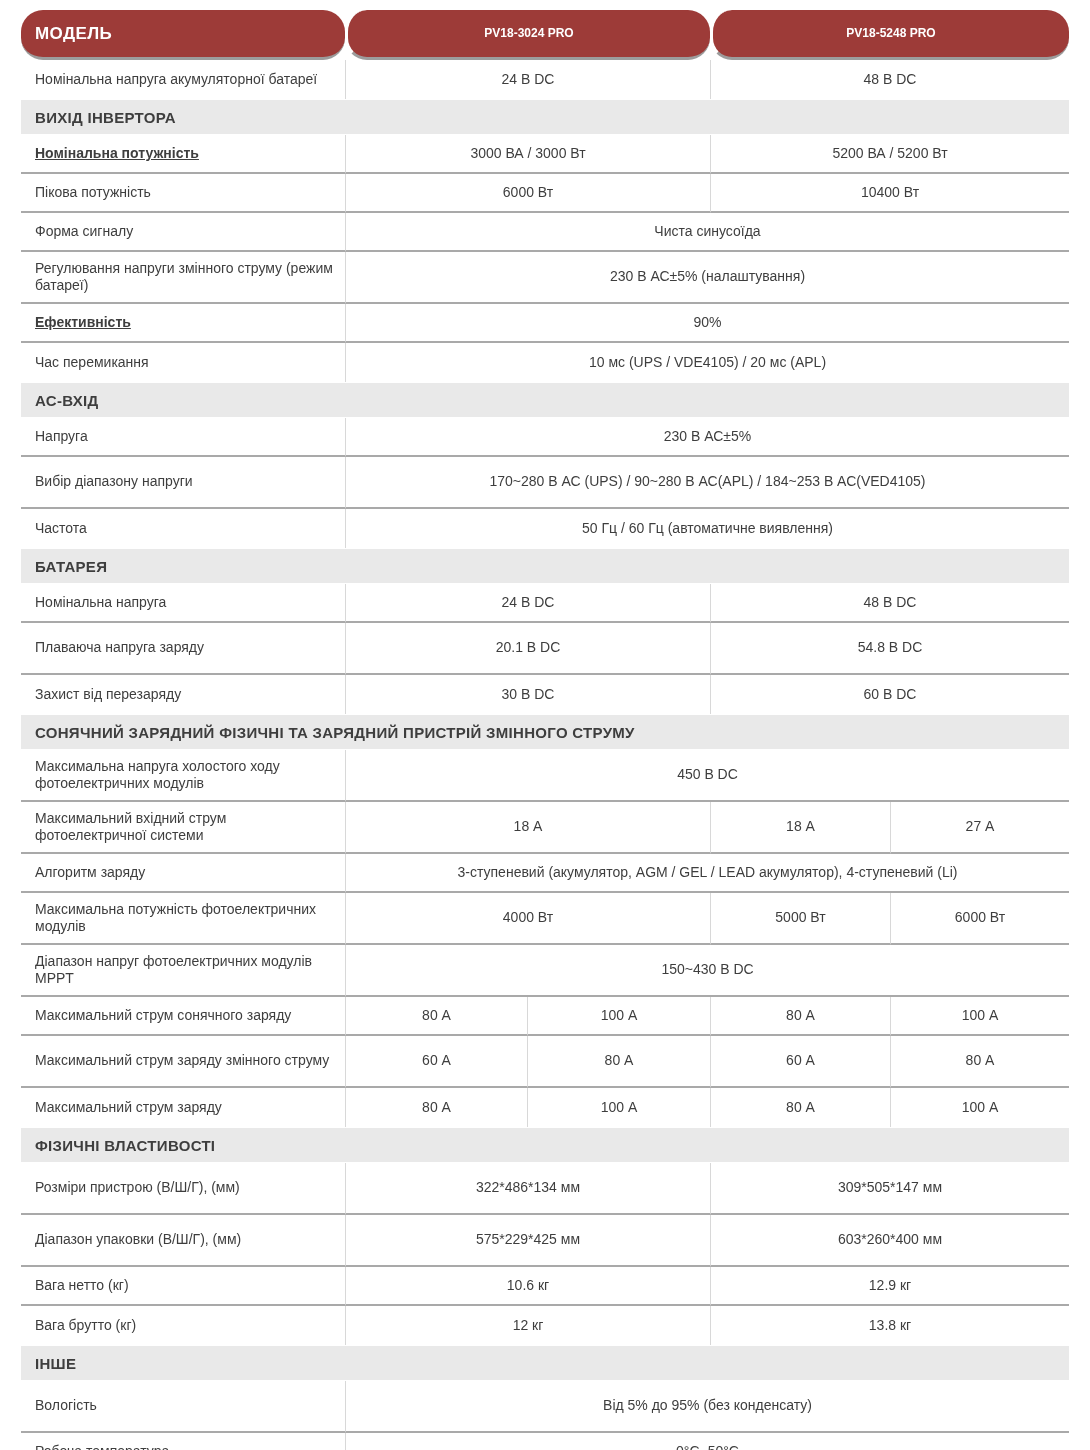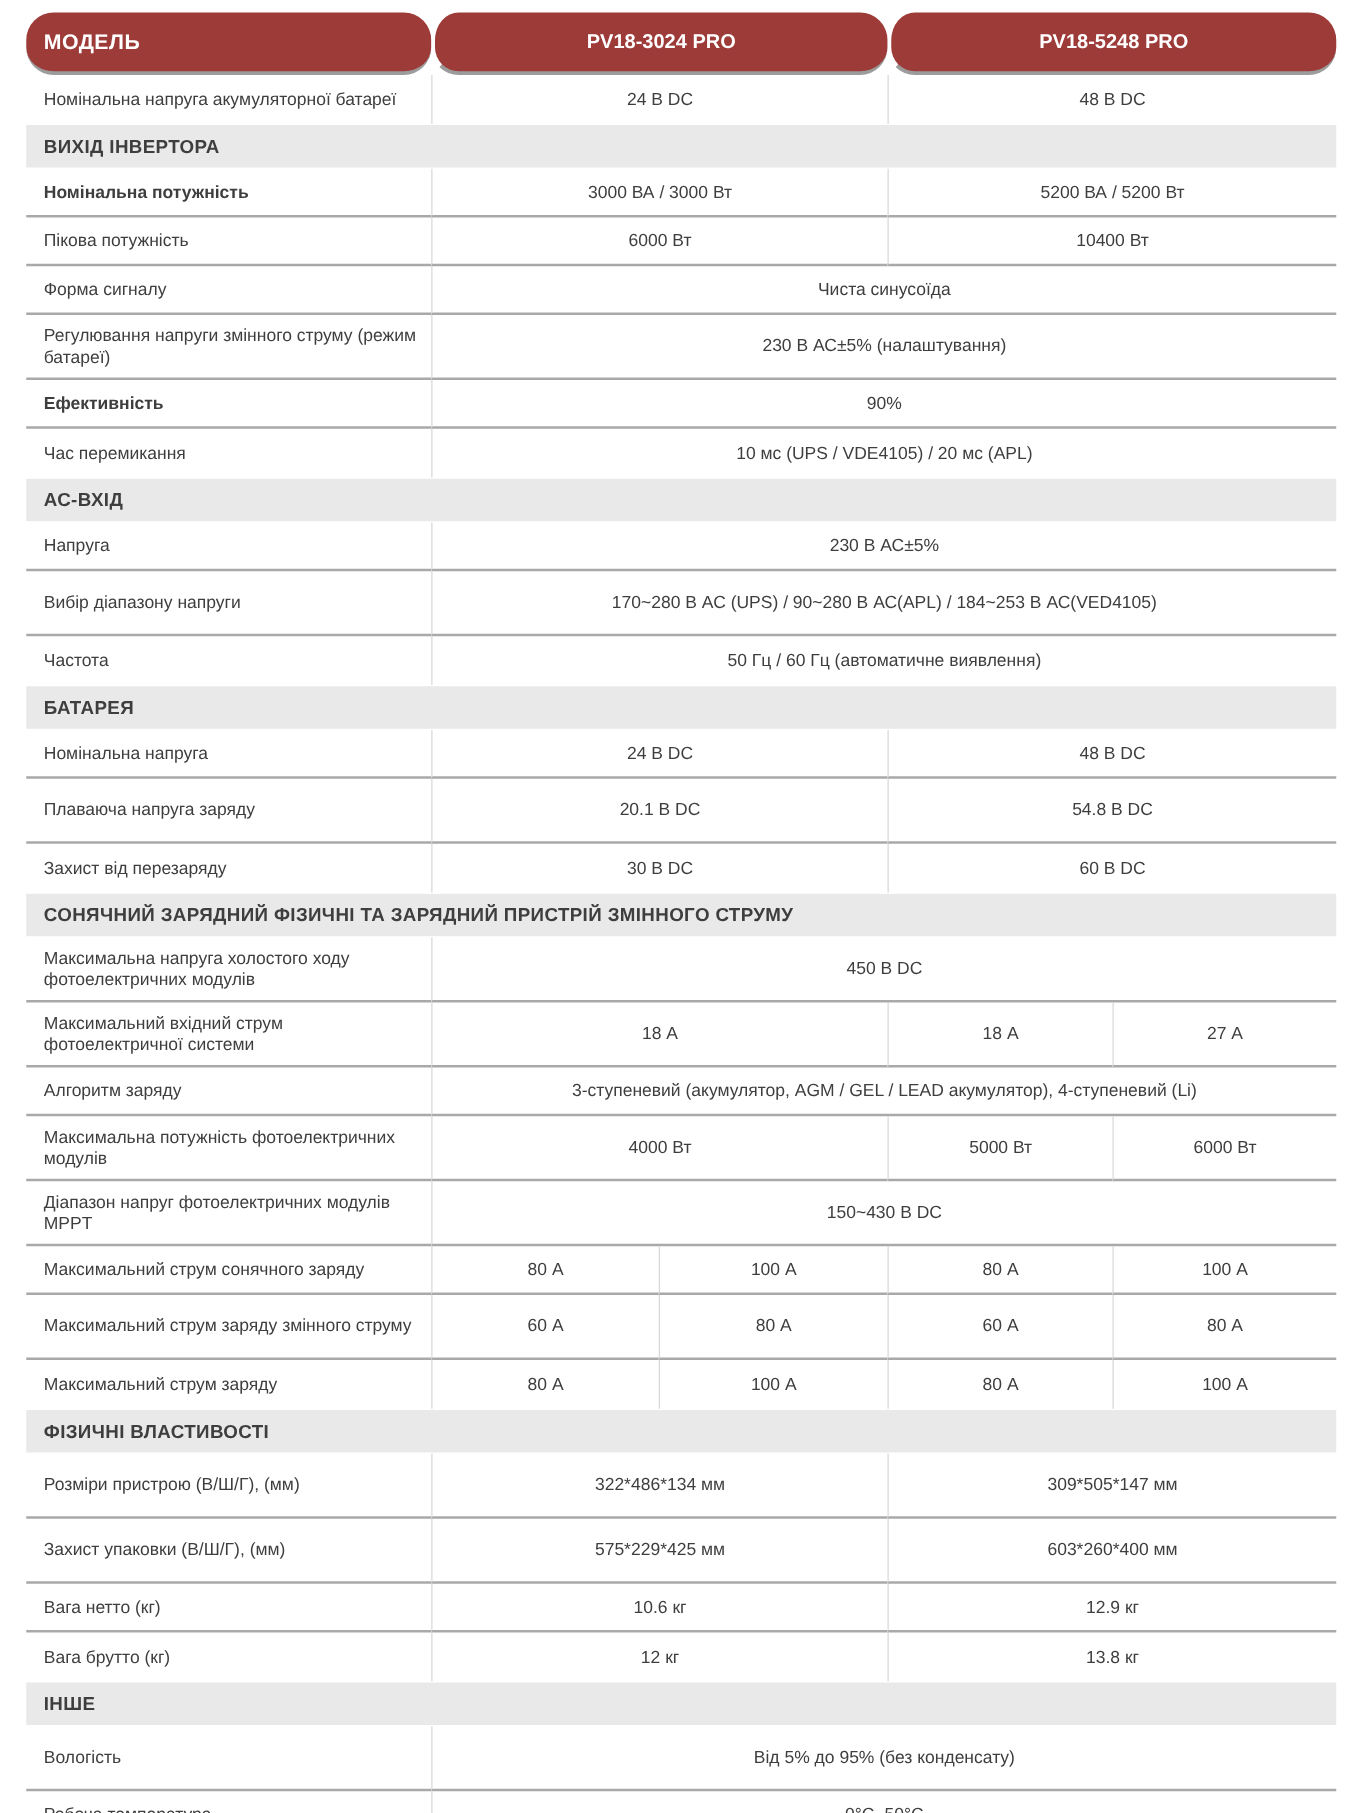--- a/index.html
+++ b/index.html
@@ -21,26 +21,26 @@
   .tr{display:contents;}
   .c{display:flex;align-items:center;box-sizing:border-box;line-height:1.25;}
   .lbl{justify-content:flex-start;padding:3px 8px 3px 14px;}
   .val{justify-content:center;padding:3px 6px;}
   .bl{border-left:1px solid var(--vline);}
   .sp2{grid-column:span 2;}
   .sp4{grid-column:span 4;}
   .h39 > .c{min-height:39px;}
   .h52 > .c{min-height:52px;}
   .sep > .c{border-bottom:2px solid var(--sep);}
-  .bold{font-weight:bold;}
+  .bold{font-weight:bold;text-decoration:underline;}
   
   .hc{background:var(--header-bg);color:#fff;font-weight:bold;min-height:50px;
       border-bottom:3px solid #9c9c9c;border-radius:22px;}
   .hc-first{justify-content:flex-start;padding-left:14px;font-size:17px;letter-spacing:.4px;}
-  .hc-model{justify-content:center;font-size:16px;border-left:3px solid #fff;text-align:center;}
+  .hc-model{justify-content:center;font-size:12px;border-left:3px solid #fff;text-align:center;}
   
   .band{grid-column:1/-1;background:var(--section-bg);display:flex;align-items:center;
         min-height:34px;margin:1px 0;padding-left:14px;font-weight:bold;font-size:15px;
         letter-spacing:.3px;box-sizing:border-box;}
 </style>
 </head>
 <body>
 
 <div class="spec-table">
 
@@ -190,21 +190,21 @@
 
   <div class="band">ФІЗИЧНІ ВЛАСТИВОСТІ</div>
 
   <div class="tr h52 sep">
     <div class="c lbl">Розміри пристрою (В/Ш/Г), (мм)</div>
     <div class="c val bl sp2">322*486*134 мм</div>
     <div class="c val bl sp2">309*505*147 мм</div>
   </div>
 
   <div class="tr h52 sep">
-    <div class="c lbl">Захист упаковки (В/Ш/Г), (мм)</div>
+    <div class="c lbl">Діапазон упаковки (В/Ш/Г), (мм)</div>
     <div class="c val bl sp2">575*229*425 мм</div>
     <div class="c val bl sp2">603*260*400 мм</div>
   </div>
 
   <div class="tr h39 sep">
     <div class="c lbl">Вага нетто (кг)</div>
     <div class="c val bl sp2">10.6 кг</div>
     <div class="c val bl sp2">12.9 кг</div>
   </div>
 

